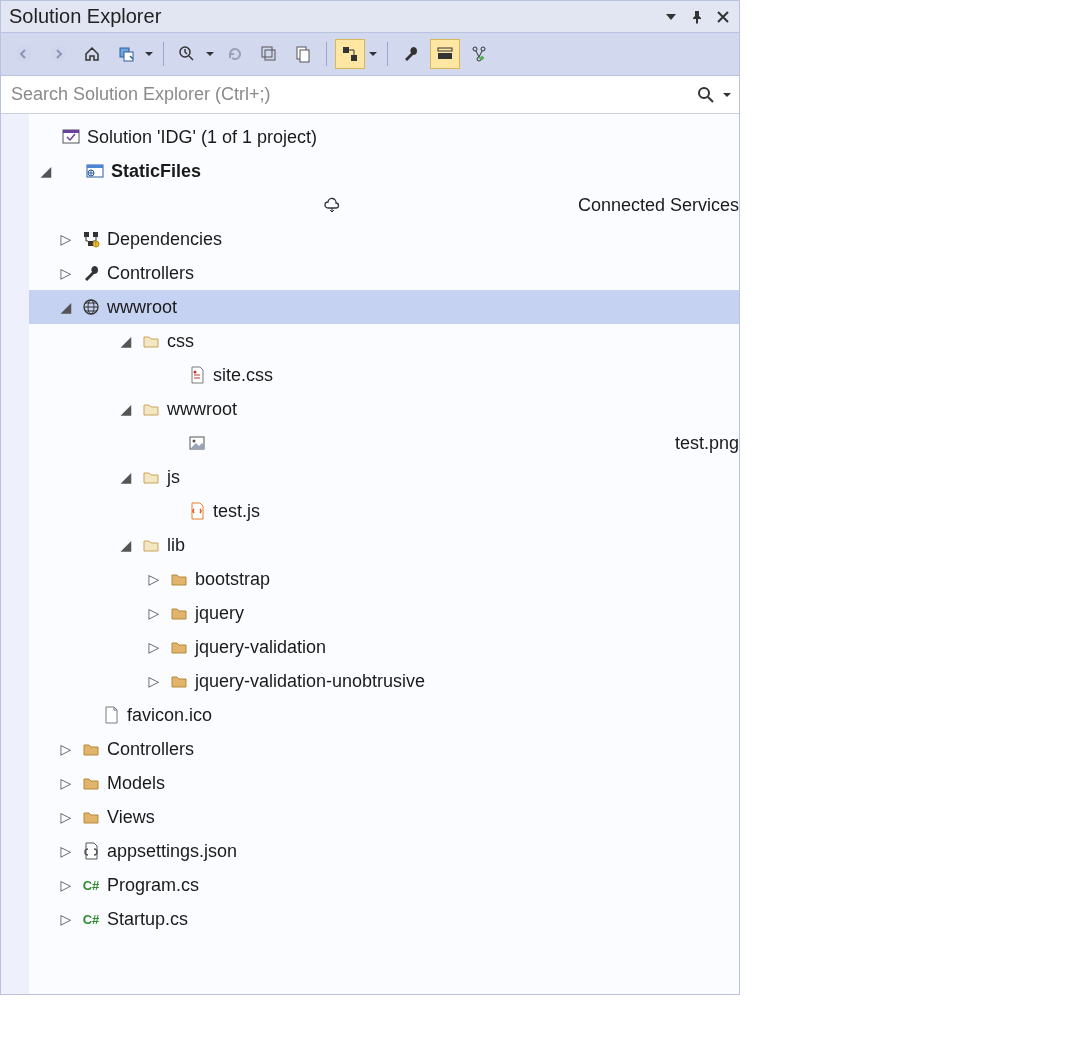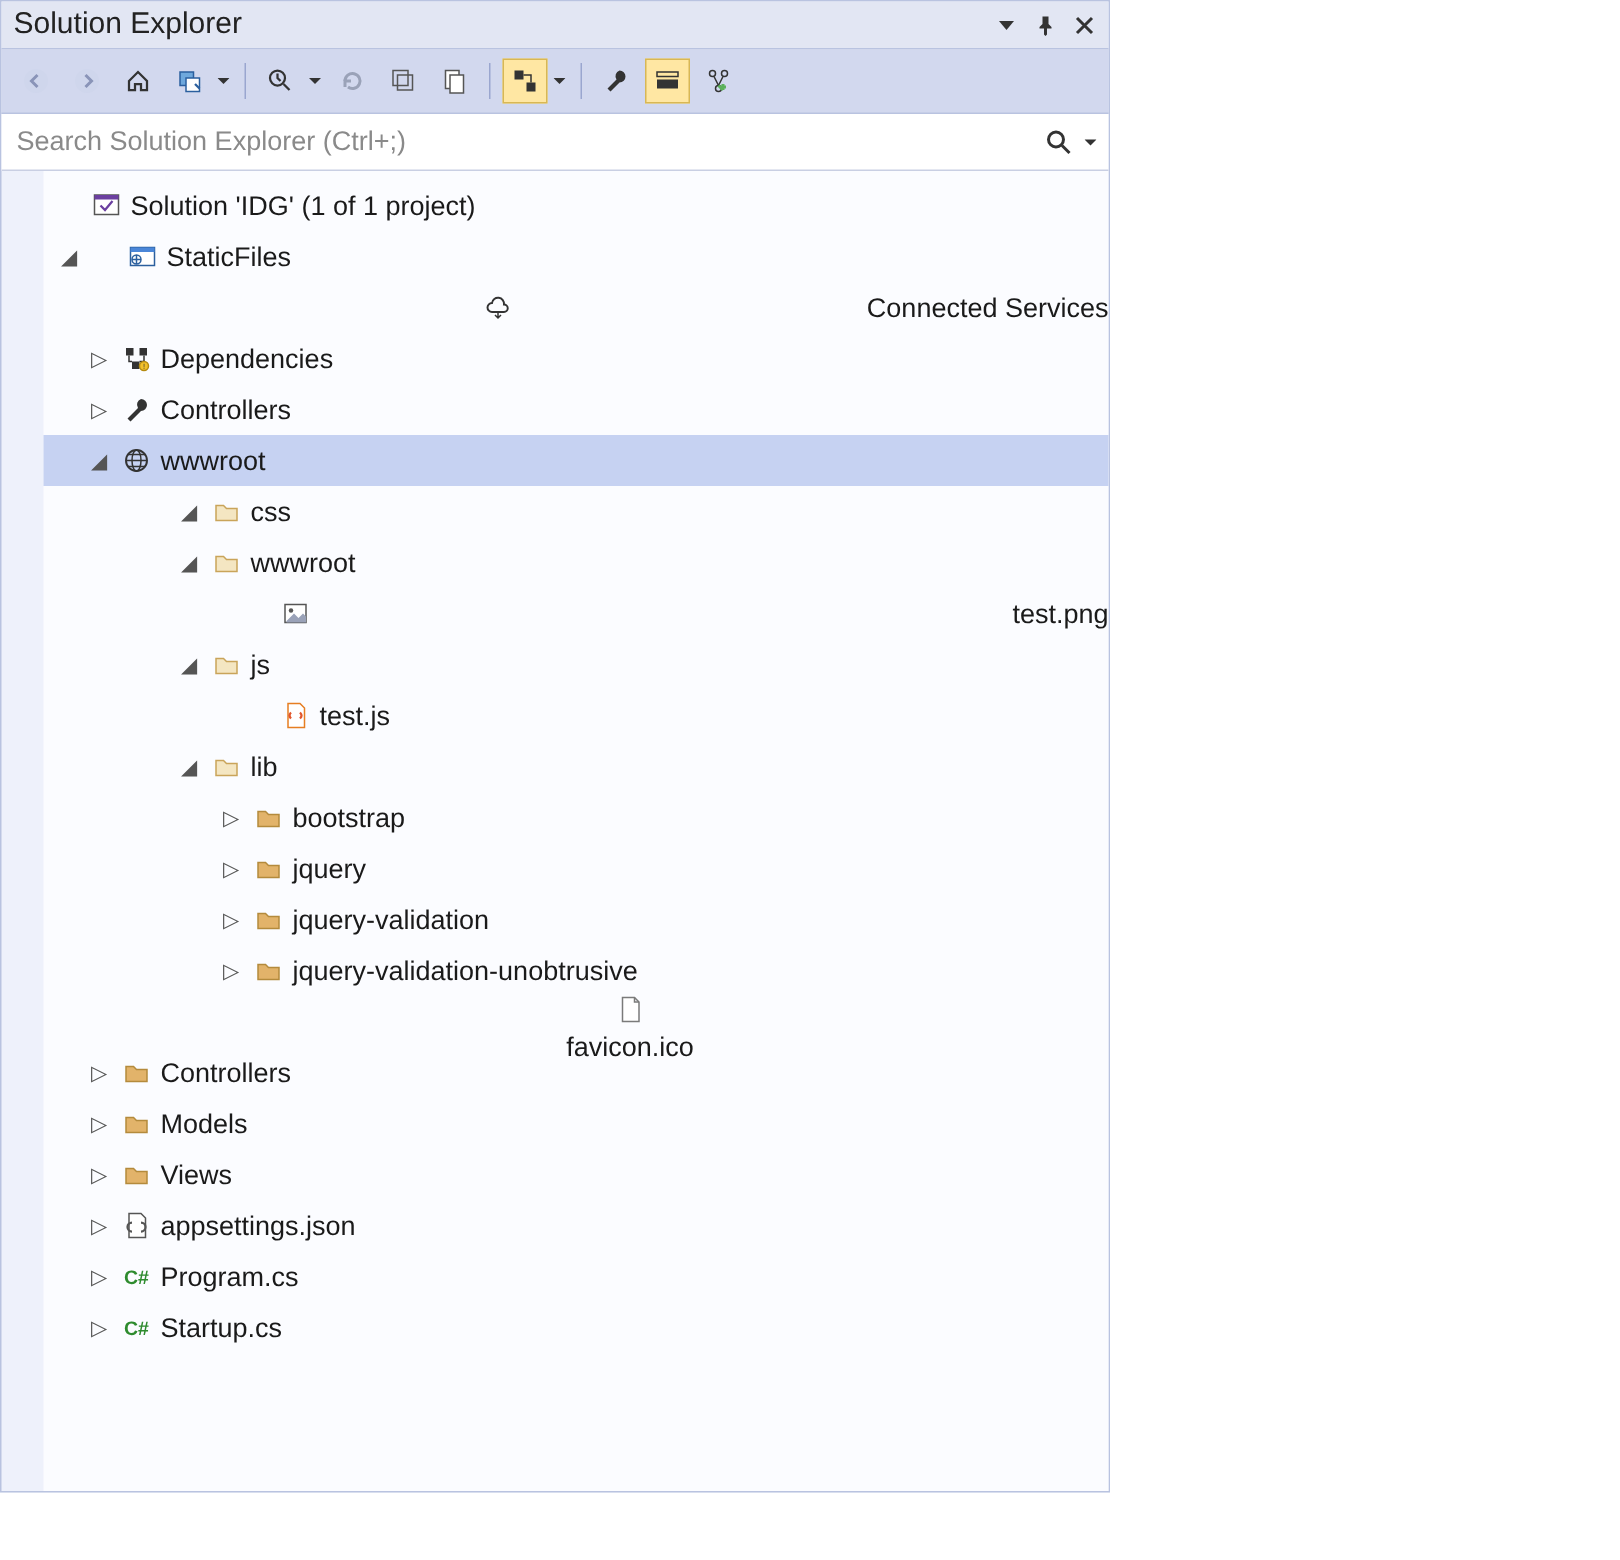--- a/index.html
+++ b/index.html
@@ -74,21 +74,21 @@
     padding-left:8px;
     gap:6px;
     cursor:pointer;
     white-space:nowrap;
   }
   .row.selected { background:#c6d2f2; }
   .row .arrow { width:18px; display:inline-flex; justify-content:center; color:#555; font-size:14px; }
   .row .spacer { width:18px; display:inline-block; }
   .row .node-icon { width:20px; height:20px; display:inline-flex; align-items:center; justify-content:center; }
   .row .label { color:#1a1a1a; }
-  .row .label.bold { font-weight:400; }
+  .row .label.bold { font-weight:700; }
 
   
   .ind-0 { padding-left:8px; }
   .ind-1 { padding-left:28px; }
   .ind-2 { padding-left:40px;justify-content:space-between; }
   .ind-3 { padding-left:88px; }
   .ind-4 { padding-left:116px; }
   .ind-5 { padding-left:148px; }
 
   
@@ -316,20 +316,30 @@
     <div class="row ind-3">
       <span class="arrow">◢</span>
       <span class="node-icon">
         <svg width="18" height="18" viewBox="0 0 18 18">
             <path d="M2 5h5l2 2h7v8H2z" class="folder-open" stroke-width="1"></path>
           </svg>
       </span>
       <span class="label">css</span>
     </div>
 
+    <div class="row ind-5" style="padding-left:158px;">
+      <span class="node-icon">
+        <svg width="18" height="18" viewBox="0 0 18 18">
+            <path d="M4 1h8l3 3v13H4z" class="file-generic"></path>
+            <path d="M6 9h6M6 12h6" stroke="#c0392b"></path>
+            <circle cx="7" cy="6" r="1.5" fill="#c0392b"></circle>
+          </svg>
+      </span>
+      <span class="label">site.css</span>
+    </div>
 
     <div class="row ind-3">
       <span class="arrow">◢</span>
       <span class="node-icon">
         <svg width="18" height="18" viewBox="0 0 18 18">
             <path d="M2 5h5l2 2h7v8H2z" class="folder-open" stroke-width="1"></path>
           </svg>
       </span>
       <span class="label">wwwroot</span>
     </div>
@@ -408,21 +418,21 @@
     <div class="row ind-4">
       <span class="arrow">▷</span>
       <span class="node-icon">
         <svg width="18" height="18" viewBox="0 0 18 18">
             <path d="M2 5h5l2 2h7v8H2z" class="folder-closed" stroke-width="1"></path>
           </svg>
       </span>
       <span class="label">jquery-validation-unobtrusive</span>
     </div>
 
-    <div class="row ind-3" style="padding-left:72px;flex-direction:column;">
+    <div class="row ind-3" style="padding-left:72px;">
       <span class="node-icon">
         <svg width="18" height="18" viewBox="0 0 18 18">
             <path d="M4 1h8l3 3v13H4z" class="file-generic"></path>
             <path d="M12 1v3h3" fill="none" stroke="#7a7a7a"></path>
           </svg>
       </span>
       <span class="label">favicon.ico</span>
     </div>
 
     <div class="row ind-1">

